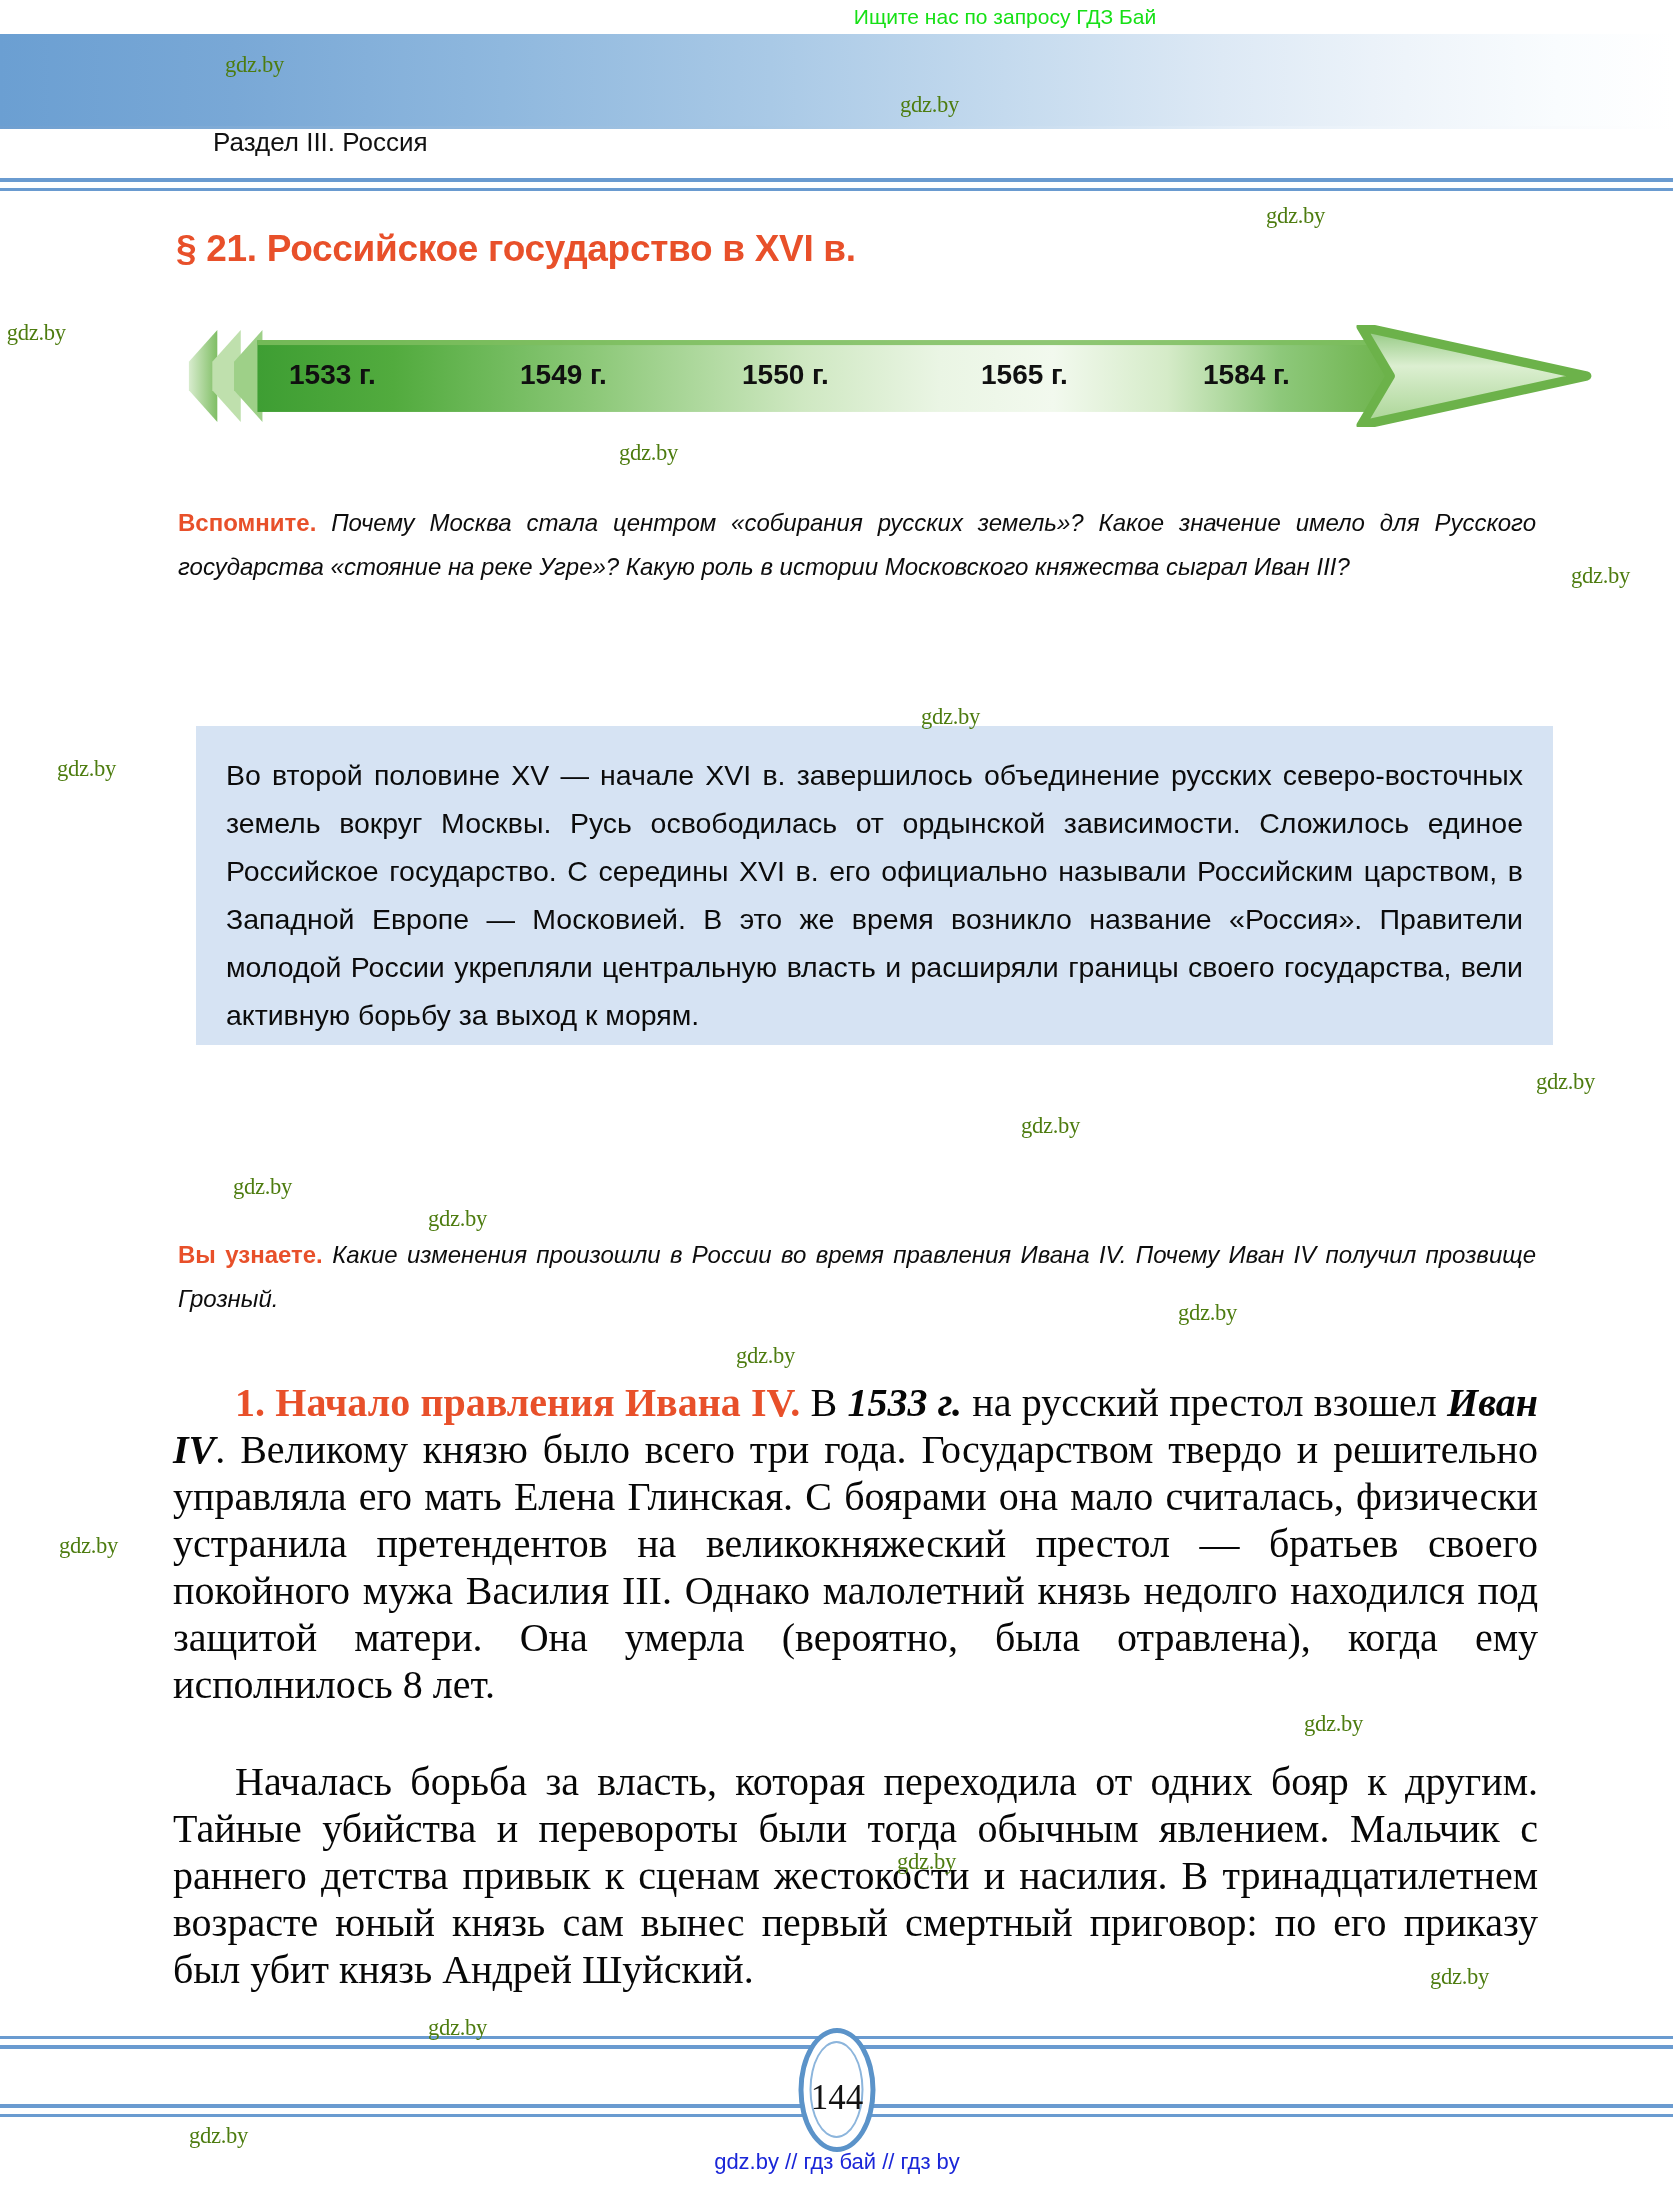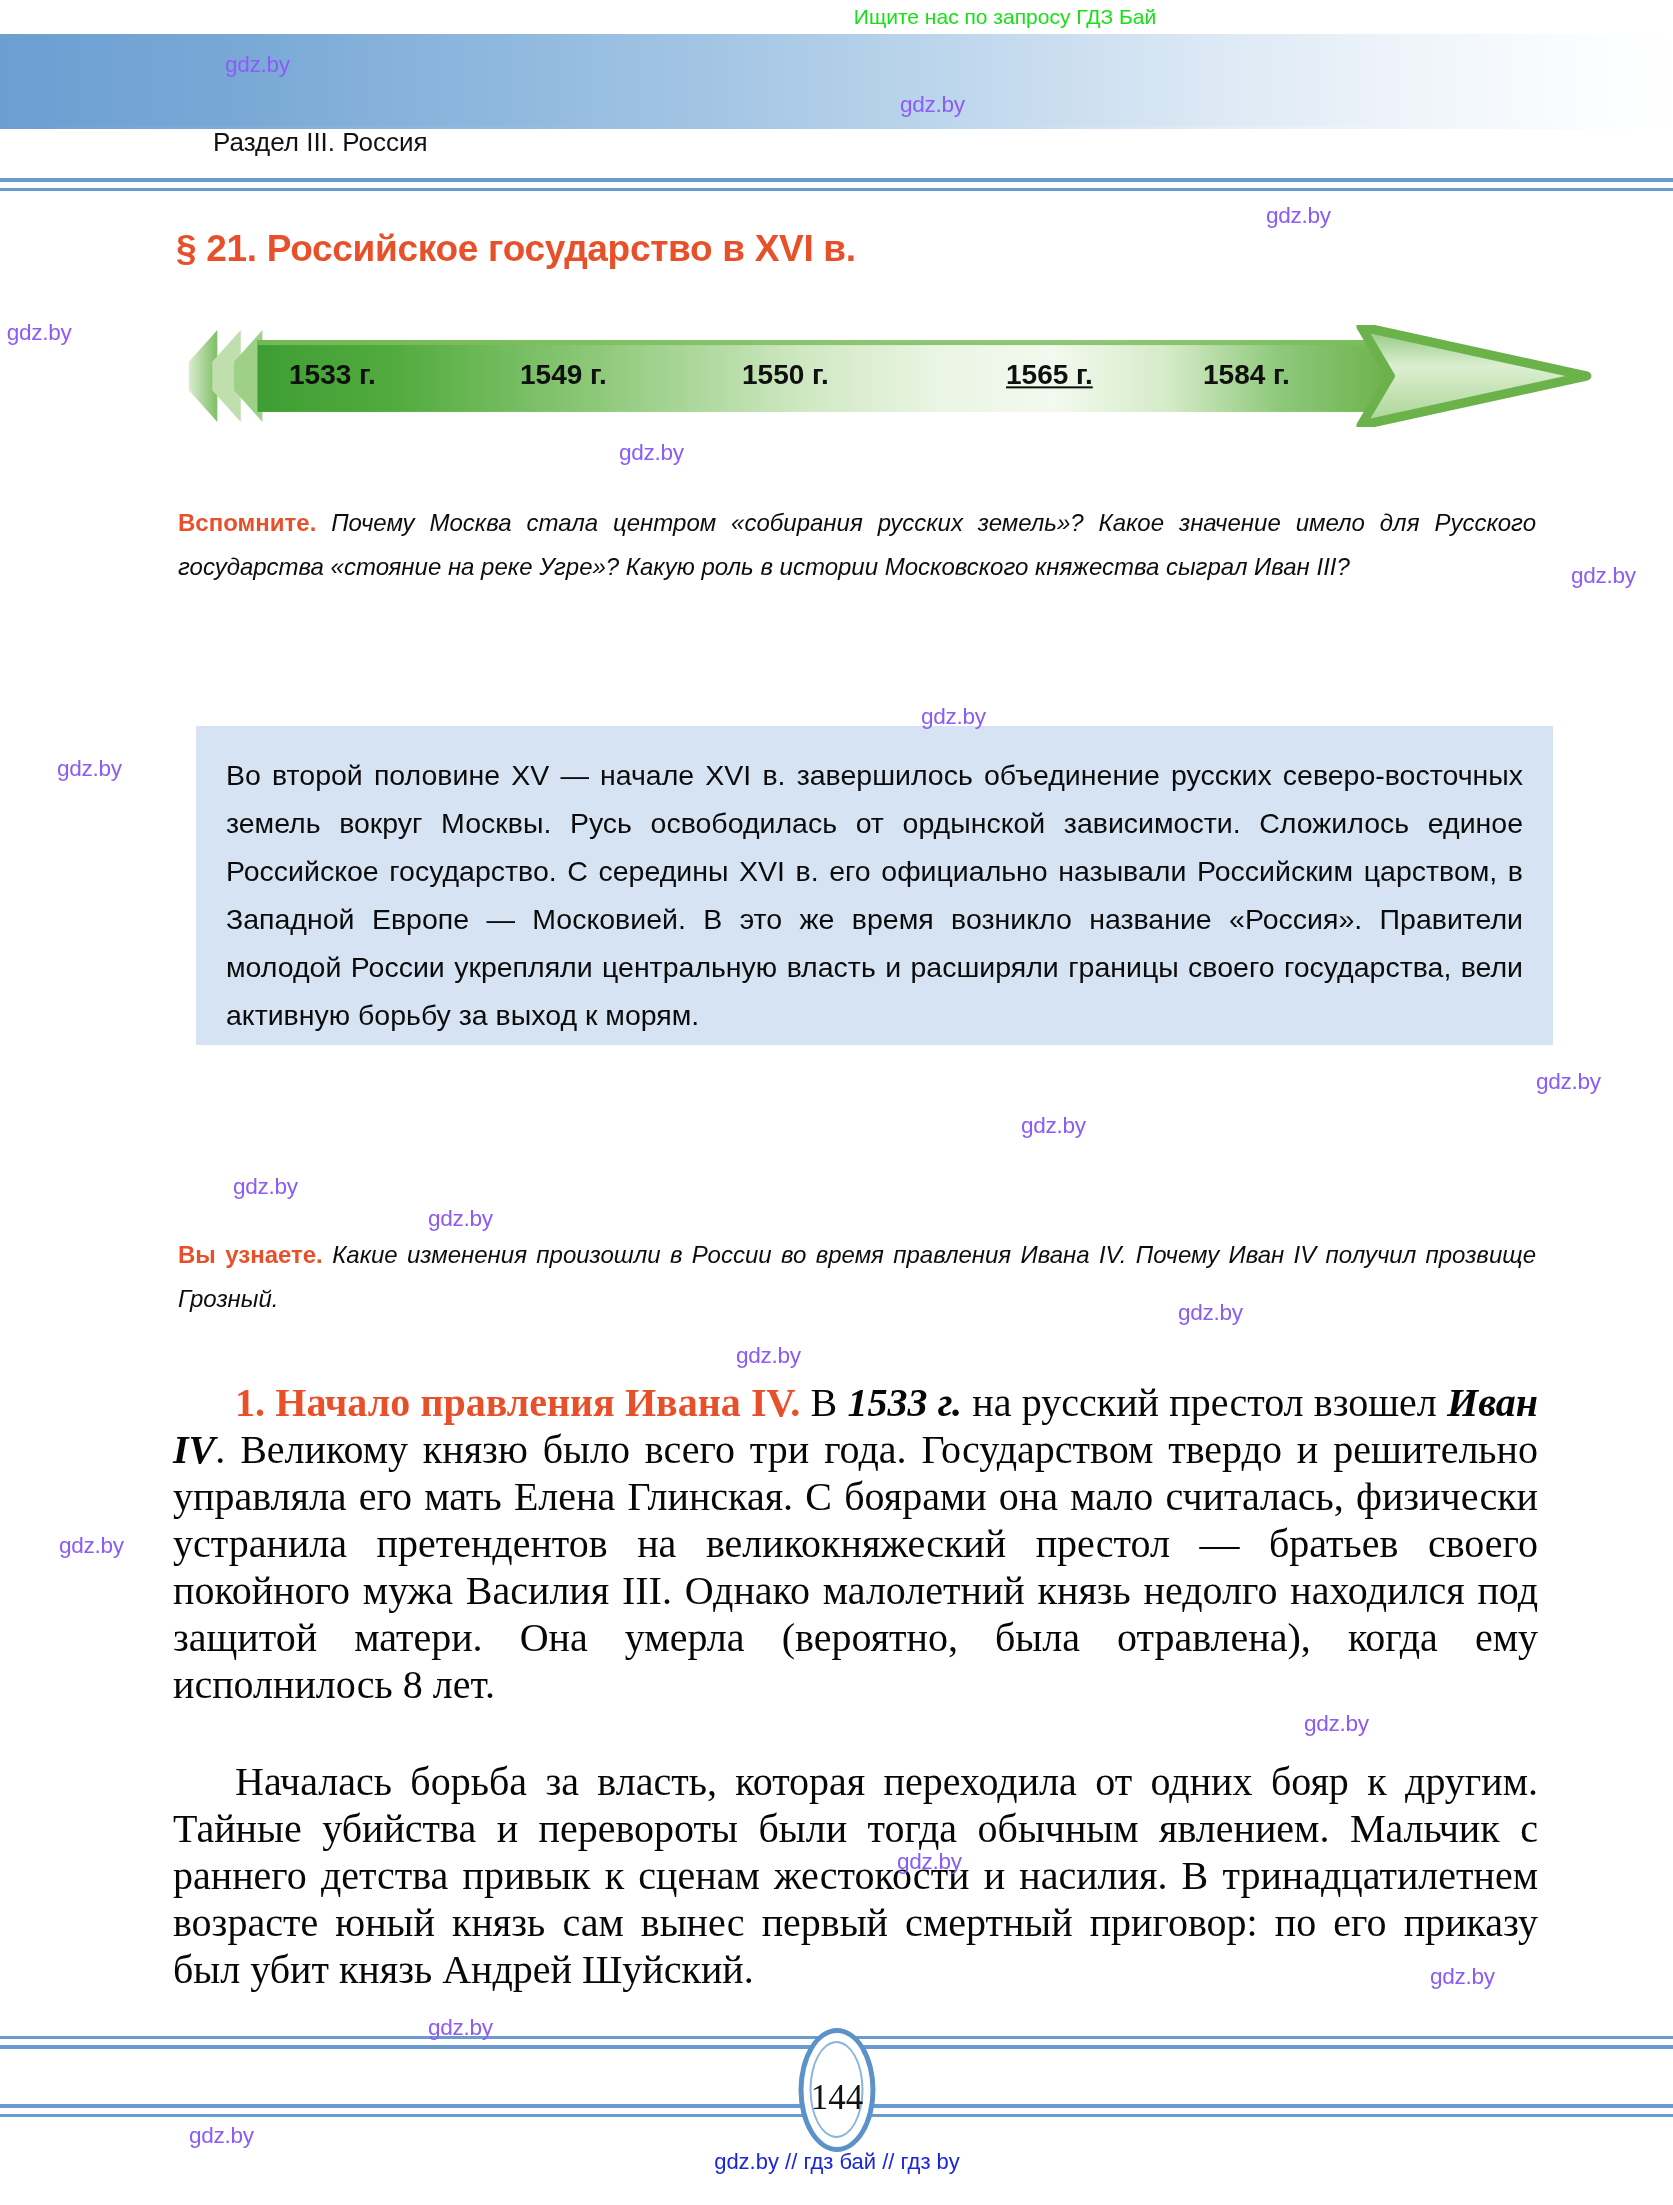--- a/index.html
+++ b/index.html
@@ -7,23 +7,23 @@
   body {
     background:#ffffff;
     font-family:"Liberation Sans", sans-serif;
     position:relative;
     overflow:hidden;
   }
 
   
   .wm {
     position:absolute;
-    font-family:Liberation Sans, sans-serif;
+    font-family:Liberation Serif, serif;
     font-size:22.6px;
-    color:#8b5cf6;
+    color:#4d7c0f;
     white-space:nowrap;
     z-index:40;
     letter-spacing:-0.3px;
   }
   .wm-green {
     position:absolute;
     top:5px; left:0; width:1674px;
     text-align:center;
     font-size:21px;
     color:#16e016;
@@ -256,21 +256,21 @@
     <rect x="100" y="18" width="1360" height="86" fill="url(#shaftGrad)"></rect>
     <rect x="100" y="18" width="1360" height="6" fill="#7cbd5e" opacity="0.85"></rect>
 
     <path d="M1420,2 L1690,61 L1420,120 L1455,61 Z" fill="url(#headGrad)" stroke="#6cb24a" stroke-width="11" stroke-linejoin="round"></path>
   </svg>
 
   <div class="tl-labels">
     <span class="lab" style="left:117px;">1533 г.</span>
     <span class="lab" style="left:348px;">1549 г.</span>
     <span class="lab" style="left:570px;">1550 г.</span>
-    <span class="lab" style="left:834px;text-decoration:underline;">1565 г.</span>
+    <span class="lab" style="left:809px;">1565 г.</span>
     <span class="lab" style="left:1031px;">1584 г.</span>
   </div>
 </div>
 
 <div class="para-italic" style="left:178px; top:501px; width:1358px;">
   <span class="lead-orange">Вспомните.</span><span> Почему Москва стала центром «собирания русских земель»? Какое значение имело для Русского государства «стояние на реке Угре»? Какую роль в истории Московского княжества сыграл Иван III?</span>
 </div>
 
 <div class="infobox">
   <p>Во второй половине XV — начале XVI в. завершилось объединение русских северо-восточных земель вокруг Москвы. Русь освободилась от ордынской зависимости. Сложилось единое Российское государство. С середины XVI в. его официально называли Российским царством, в Западной Европе — Московией. В это же время возникло название «Россия». Правители молодой России укрепляли центральную власть и расширяли границы своего государства, вели активную борьбу за выход к морям.</p>

